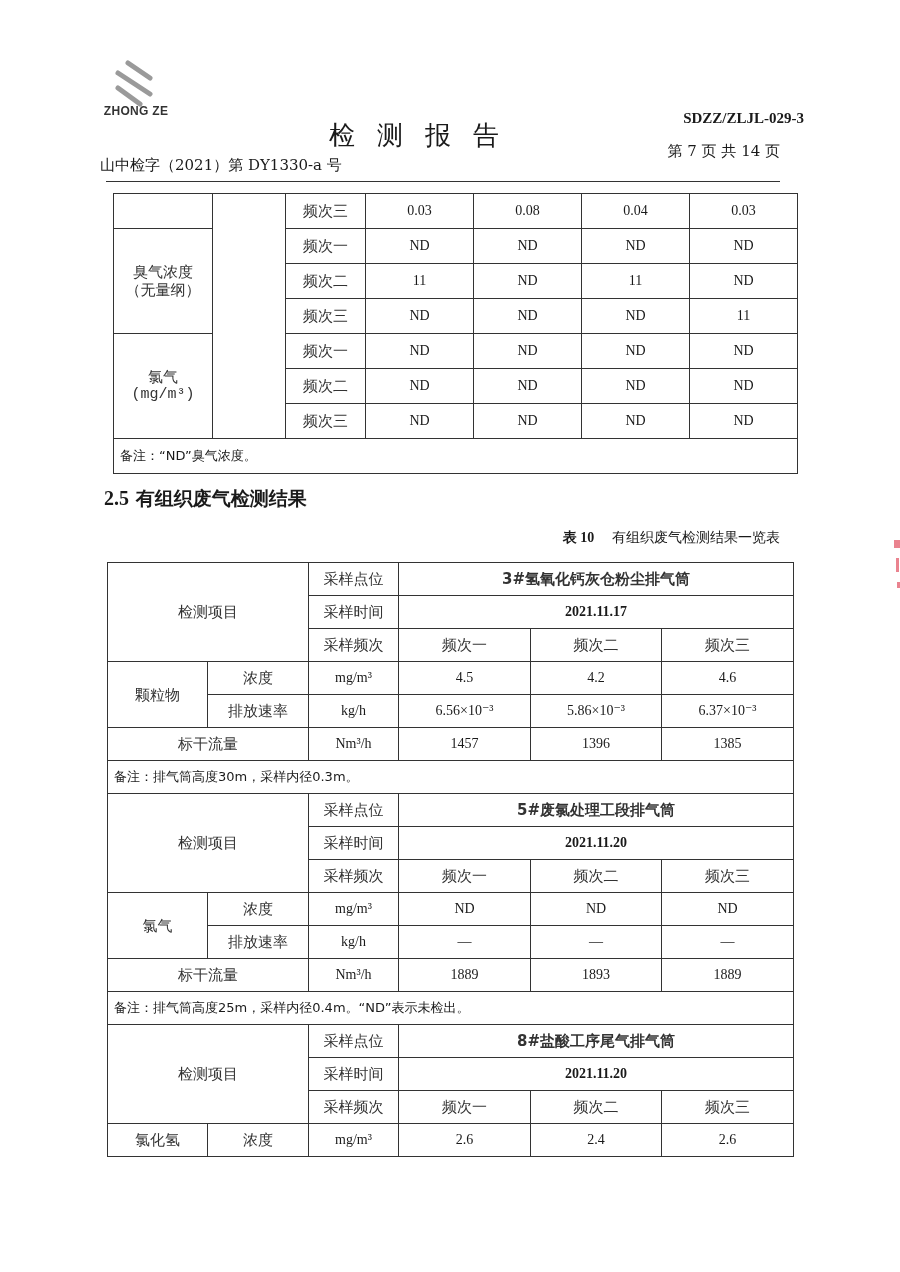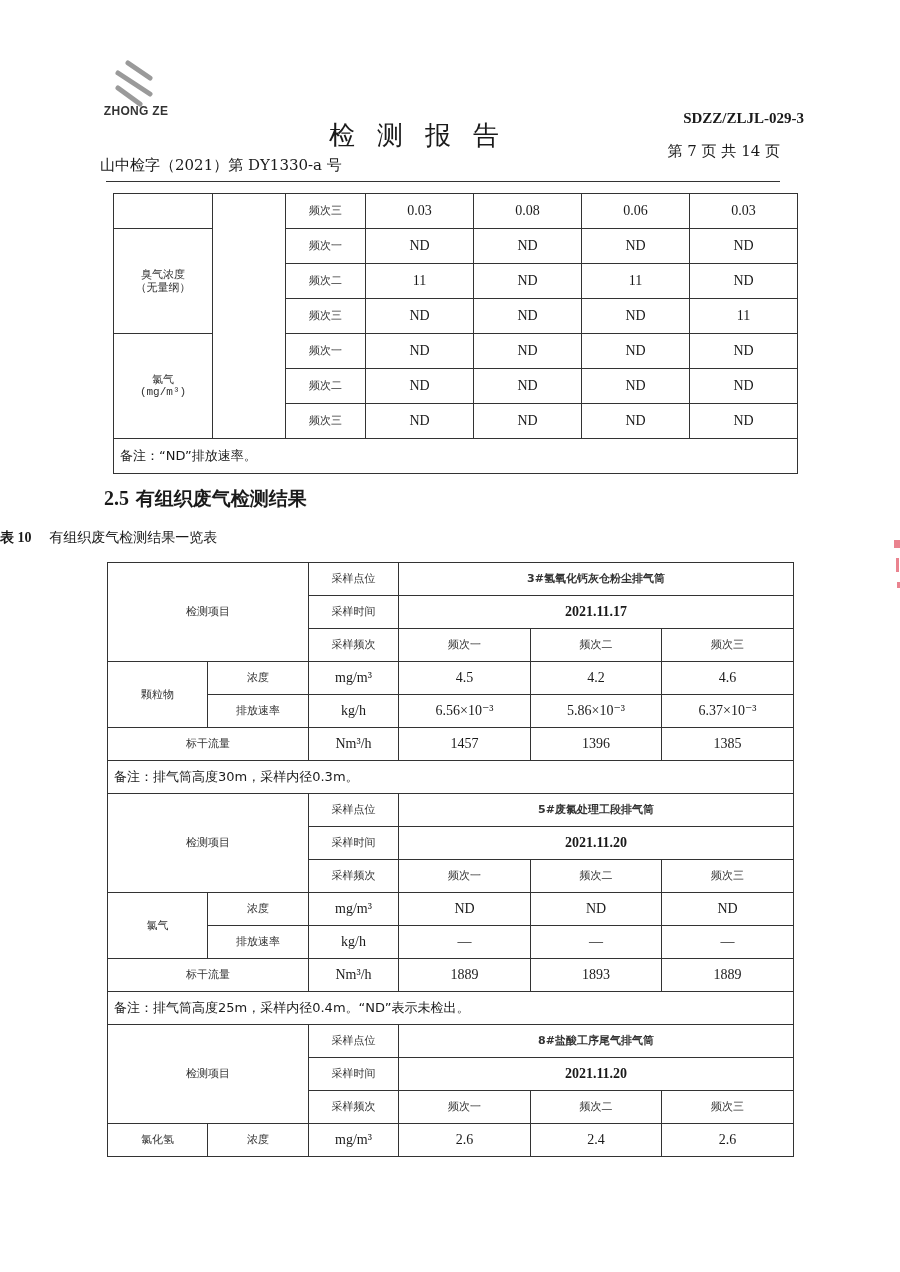--- a/index.html
+++ b/index.html
@@ -12,32 +12,32 @@
               font-weight: bold; font-size: 15px; }
   .doc-title { position: absolute; left: 0; width: 828px; top: 118px; text-align: center;
                font-size: 26px; letter-spacing: 22px; padding-left: 22px; box-sizing: border-box; }
   .report-no { position: absolute; left: 100px; top: 156px; font-size: 15px; }
   .page-no { position: absolute; right: 120px; top: 142px; font-size: 15px; }
   .header-rule { position: absolute; left: 106px; right: 120px; top: 181px; height: 0; border-top: 1.5px solid #333; }
 
   table { border-collapse: collapse; position: absolute; table-layout: fixed; }
   td { border: 1.2px solid #333; text-align: center; vertical-align: middle; font-size: 14px;
        font-family: "Liberation Serif", "DejaVu Serif", serif; padding: 0; line-height: 1.2; }
-  td.cn { font-family: "DejaVu Sans", sans-serif; font-size: 11px; color: #333; }
+  td.cn { font-family: "DejaVu Sans", sans-serif; font-size: 15px; color: #333; }
   td.bold { font-weight: bold; }
   td.note { text-align: left; padding-left: 6px; font-family: "DejaVu Sans", sans-serif; font-size: 13px; }
 
   #t1 { left: 113px; top: 193px; width: 684px; }
   #t1 td { height: 34px; }
   #t1 tr.note-row td { height: 34px; }
 
   .section-heading { position: absolute; left: 104px; top: 486px; font-size: 19px; font-weight: bold;
                      font-family: "DejaVu Sans", sans-serif; }
   .section-heading .num { font-family: "Liberation Serif", serif; font-weight: bold; font-size: 20px; text-align: center; }
-  .table-caption { position: absolute; left: 0; width: 780px; top: 529px; text-align: left; font-size: 14px;
+  .table-caption { position: absolute; left: 0; width: 780px; top: 529px; text-align: right; font-size: 14px;
                    font-family: "DejaVu Sans", sans-serif; }
   .table-caption .num { font-family: "Liberation Serif", serif; font-weight: bold; }
 
   #t2 { left: 107px; top: 562px; width: 686px; }
   #t2 td { height: 32px; }
 
   .seal { position: absolute; right: 0; top: 540px; width: 10px; height: 80px; }
   .seal span { display: block; background: #e35a6a; opacity: 0.75; margin-bottom: 10px; }
 </style>
 </head>
@@ -67,21 +67,21 @@
       <col style="width:108px">
       <col style="width:108px">
   </colgroup>
   <tbody>
       <tr>
     <td></td>
     <td rowspan="7"></td>
     <td class="cn">频次三</td>
     <td>0.03</td>
     <td>0.08</td>
-    <td>0.06</td>
+    <td>0.04</td>
     <td>0.03</td>
   </tr>
   <tr>
     <td rowspan="3" class="cn">
       <div>臭气浓度</div>
       <div>（无量纲）</div>
     </td>
     <td class="cn">频次一</td>
     <td>ND</td>
     <td>ND</td>
@@ -121,21 +121,21 @@
     <td>ND</td>
   </tr>
   <tr>
     <td class="cn">频次三</td>
     <td>ND</td>
     <td>ND</td>
     <td>ND</td>
     <td>ND</td>
   </tr>
   <tr class="note-row">
-    <td colspan="7" class="note">备注：“ND”排放速率。</td>
+    <td colspan="7" class="note">备注：“ND”臭气浓度。</td>
   </tr>
 </tbody>
   </table>
 
 <div class="section-heading">
   <span class="num">2.5</span>
   <span>有组织废气检测结果</span>
 </div>
 <div class="table-caption">
   <span class="num">表 10</span>&nbsp;&nbsp;&nbsp;

